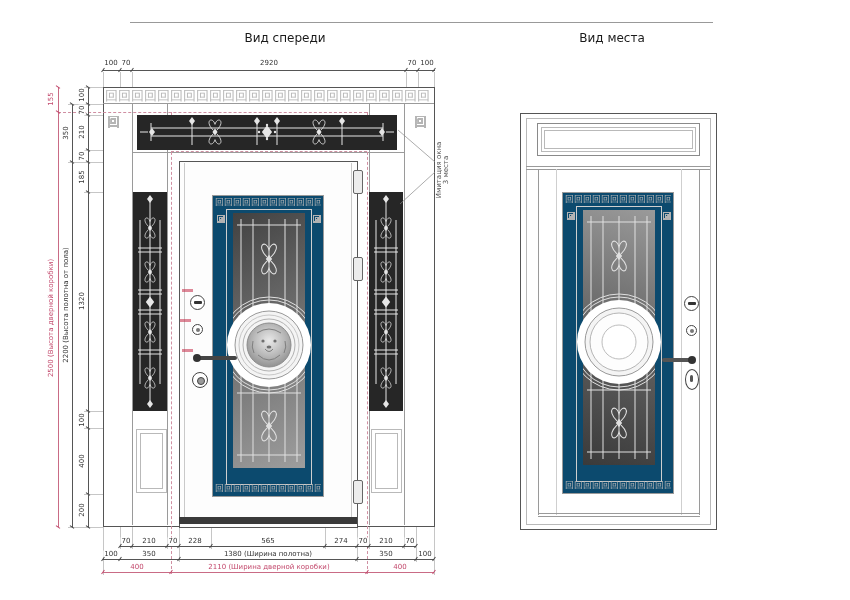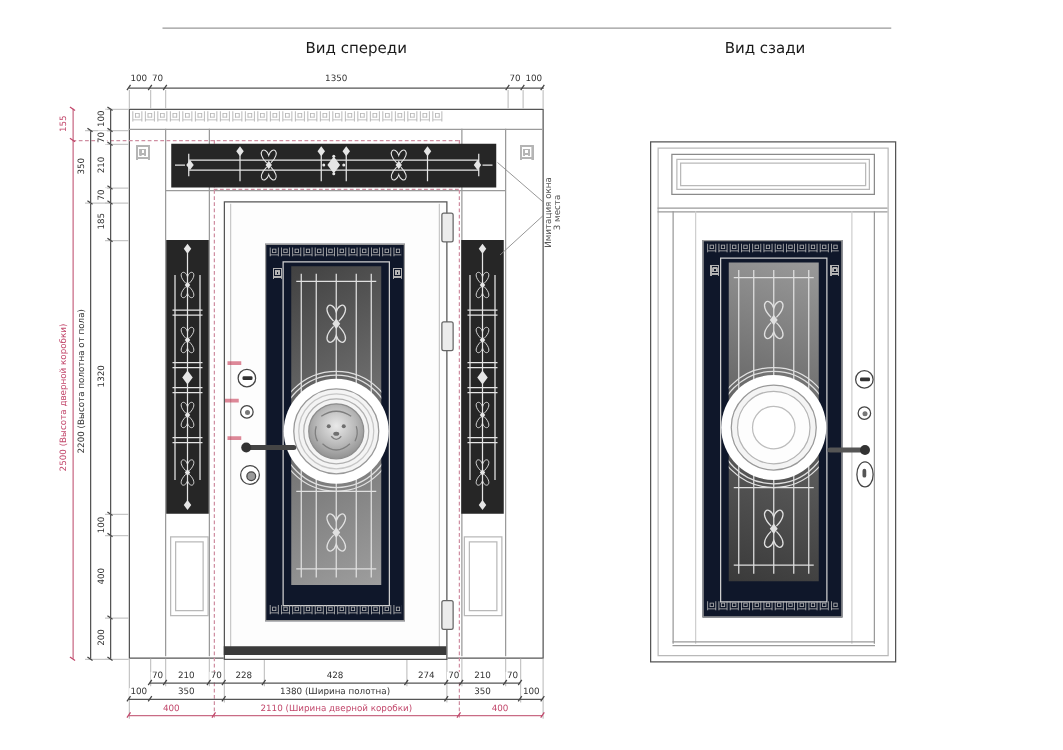--- a/index.html
+++ b/index.html
@@ -22,21 +22,21 @@
   .tickv{position:absolute;width:5px;height:1px;background:#444;transform:translate(-50%,-50%) rotate(35deg);z-index:6}
   .tickpink{background:#c2476b}
   .meander{position:absolute;color:#b5b5b5;overflow:hidden;white-space:nowrap;line-height:1;z-index:1}
   .meander.vert{writing-mode:vertical-rl}
   .win{position:absolute;background:#262626;z-index:2}
   .frame{position:absolute;border:1px solid #555;background:#fff}
   .lite{border:1px solid #b9b9b9}
   .title{position:absolute;top:3px;left:0;width:850px;text-align:center;font-size:13px;color:#1a1a1a}
   .viewtitle{position:absolute;font-size:12px;color:#1a1a1a;text-align:center;width:140px}
   .leaf{position:absolute;border:1px solid #555;background:#fdfdfd;z-index:2}
-  .panel{position:absolute;border:1px solid #9a9a9a;background:#0f172a;z-index:3}
+  .panel{position:absolute;border:1px solid #9a9a9a;background:#0c4a6e;z-index:3}
   .panel .inner{position:absolute;left:13px;top:13px;width:84px;height:274px;border:1px solid #cfcfcf}
   .glassF{position:absolute;left:20px;top:17px;width:72px;height:255px;
           background:linear-gradient(150deg,#414141 0%,#6d6d6d 45%,#9e9e9e 100%)}
   .glassB{position:absolute;left:20px;top:17px;width:72px;height:255px;
           background:linear-gradient(200deg,#9a9a9a 0%,#5e5e5e 55%,#3a3a3a 100%)}
   .gsvg{position:absolute;left:20px;top:17px;z-index:2}
   .arch{position:absolute;left:14px;top:107px;width:84px;height:84px;border-radius:50%;background:#fff;z-index:3}
   .msvg{position:absolute;left:14px;top:107px;z-index:4}
   .hinge{position:absolute;width:8px;height:22px;background:#ececec;border:1px solid #666;border-radius:2px;z-index:4}
   .round{border-radius:50%;position:absolute;background:#fff;border:1px solid #444;z-index:4}
@@ -59,25 +59,25 @@
       <radialGradient id="liong" cx="50%" cy="40%" r="65%">
         <stop offset="0%" stop-color="#e9e9e9"></stop>
           <stop offset="55%" stop-color="#b8b8b8"></stop>
           <stop offset="100%" stop-color="#8a8a8a"></stop>
       </radialGradient>
     </defs>
   </svg>
 
   <div class="hline" style="left:130px;top:22px;width:583px;background:#999"></div>
   <div class="viewtitle" style="left:215px;top:31px">Вид спереди</div>
-  <div class="viewtitle" style="left:542px;top:31px">Вид сзади</div>
+  <div class="viewtitle" style="left:542px;top:31px">Вид места</div>
 
   <div class="frame" style="left:103px;top:87px;width:330px;height:438px"></div>
 
-  <div class="meander" style="left:105px;top:89px;width:327px;height:14px;font-size:10px">回回回回回回回回回回回回回回回回回回回回回回回回回</div>
+  <div class="meander" style="left:105px;top:89px;width:327px;height:14px;font-size:13px">回回回回回回回回回回回回回回回回回回回回回回回回回</div>
   <div class="hline thin" style="left:103px;top:103px;width:331px"></div>
   <div class="meander vert" style="left:106px;top:105px;width:14px;height:420px;font-size:13px">回回回回回回回回回回回回回回回回回回回回回回回回回回回回回回回回</div>
   <div class="meander vert" style="left:413px;top:105px;width:14px;height:420px;font-size:13px">回回回回回回回回回回回回回回回回回回回回回回回回回回回回回回回回</div>
 
   <div class="vline thin" style="left:132px;top:103px;height:422px"></div>
   <div class="vline thin" style="left:167px;top:103px;height:422px"></div>
   <div class="vline thin" style="left:369px;top:103px;height:422px"></div>
   <div class="vline thin" style="left:404px;top:103px;height:422px"></div>
   <div class="hline thin" style="left:132px;top:152px;width:272px"></div>
 
@@ -233,21 +233,21 @@
   <div class="vline ext" style="left:434px;top:72px;height:15px"></div>
   <div class="hline" style="left:103px;top:70px;width:332px;background:#555"></div>
   <div class="tickh" style="left:103px;top:70px"></div>
     <div class="tickh" style="left:120px;top:70px"></div>
   <div class="tickh" style="left:132px;top:70px"></div>
     <div class="tickh" style="left:406px;top:70px"></div>
   <div class="tickh" style="left:418px;top:70px"></div>
     <div class="tickh" style="left:434px;top:70px"></div>
   <div class="dim" style="left:111px;top:63px">100</div>
   <div class="dim" style="left:126px;top:63px">70</div>
-  <div class="dim" style="left:269px;top:63px">1350</div>
+  <div class="dim" style="left:269px;top:63px">2920</div>
   <div class="dim" style="left:412px;top:63px">70</div>
   <div class="dim" style="left:427px;top:63px">100</div>
 
   <div class="vline" style="left:88px;top:87px;height:440px;background:#555"></div>
   <div class="hline ext" style="left:84px;top:87px;width:19px"></div>
   <div class="hline ext" style="left:84px;top:104px;width:19px"></div>
   <div class="hline ext" style="left:84px;top:115px;width:19px"></div>
   <div class="hline ext" style="left:84px;top:150px;width:19px"></div>
   <div class="hline ext" style="left:84px;top:162px;width:19px"></div>
   <div class="hline ext" style="left:84px;top:192px;width:19px"></div>
@@ -313,21 +313,21 @@
   <div class="tickh" style="left:211px;top:546px"></div>
     <div class="tickh" style="left:325px;top:546px"></div>
   <div class="tickh" style="left:357px;top:546px"></div>
     <div class="tickh" style="left:369px;top:546px"></div>
   <div class="tickh" style="left:404px;top:546px"></div>
     <div class="tickh" style="left:416px;top:546px"></div>
   <div class="dim" style="left:126px;top:541px">70</div>
   <div class="dim" style="left:149px;top:541px">210</div>
   <div class="dim" style="left:173px;top:541px">70</div>
   <div class="dim" style="left:195px;top:541px">228</div>
-  <div class="dim" style="left:268px;top:541px">428</div>
+  <div class="dim" style="left:268px;top:541px">565</div>
   <div class="dim" style="left:341px;top:541px">274</div>
   <div class="dim" style="left:363px;top:541px">70</div>
   <div class="dim" style="left:386px;top:541px">210</div>
   <div class="dim" style="left:410px;top:541px">70</div>
 
   <div class="hline" style="left:103px;top:559px;width:331px;background:#555"></div>
   <div class="tickh" style="left:103px;top:559px"></div>
     <div class="tickh" style="left:120px;top:559px"></div>
   <div class="tickh" style="left:179px;top:559px"></div>
     <div class="tickh" style="left:357px;top:559px"></div>

